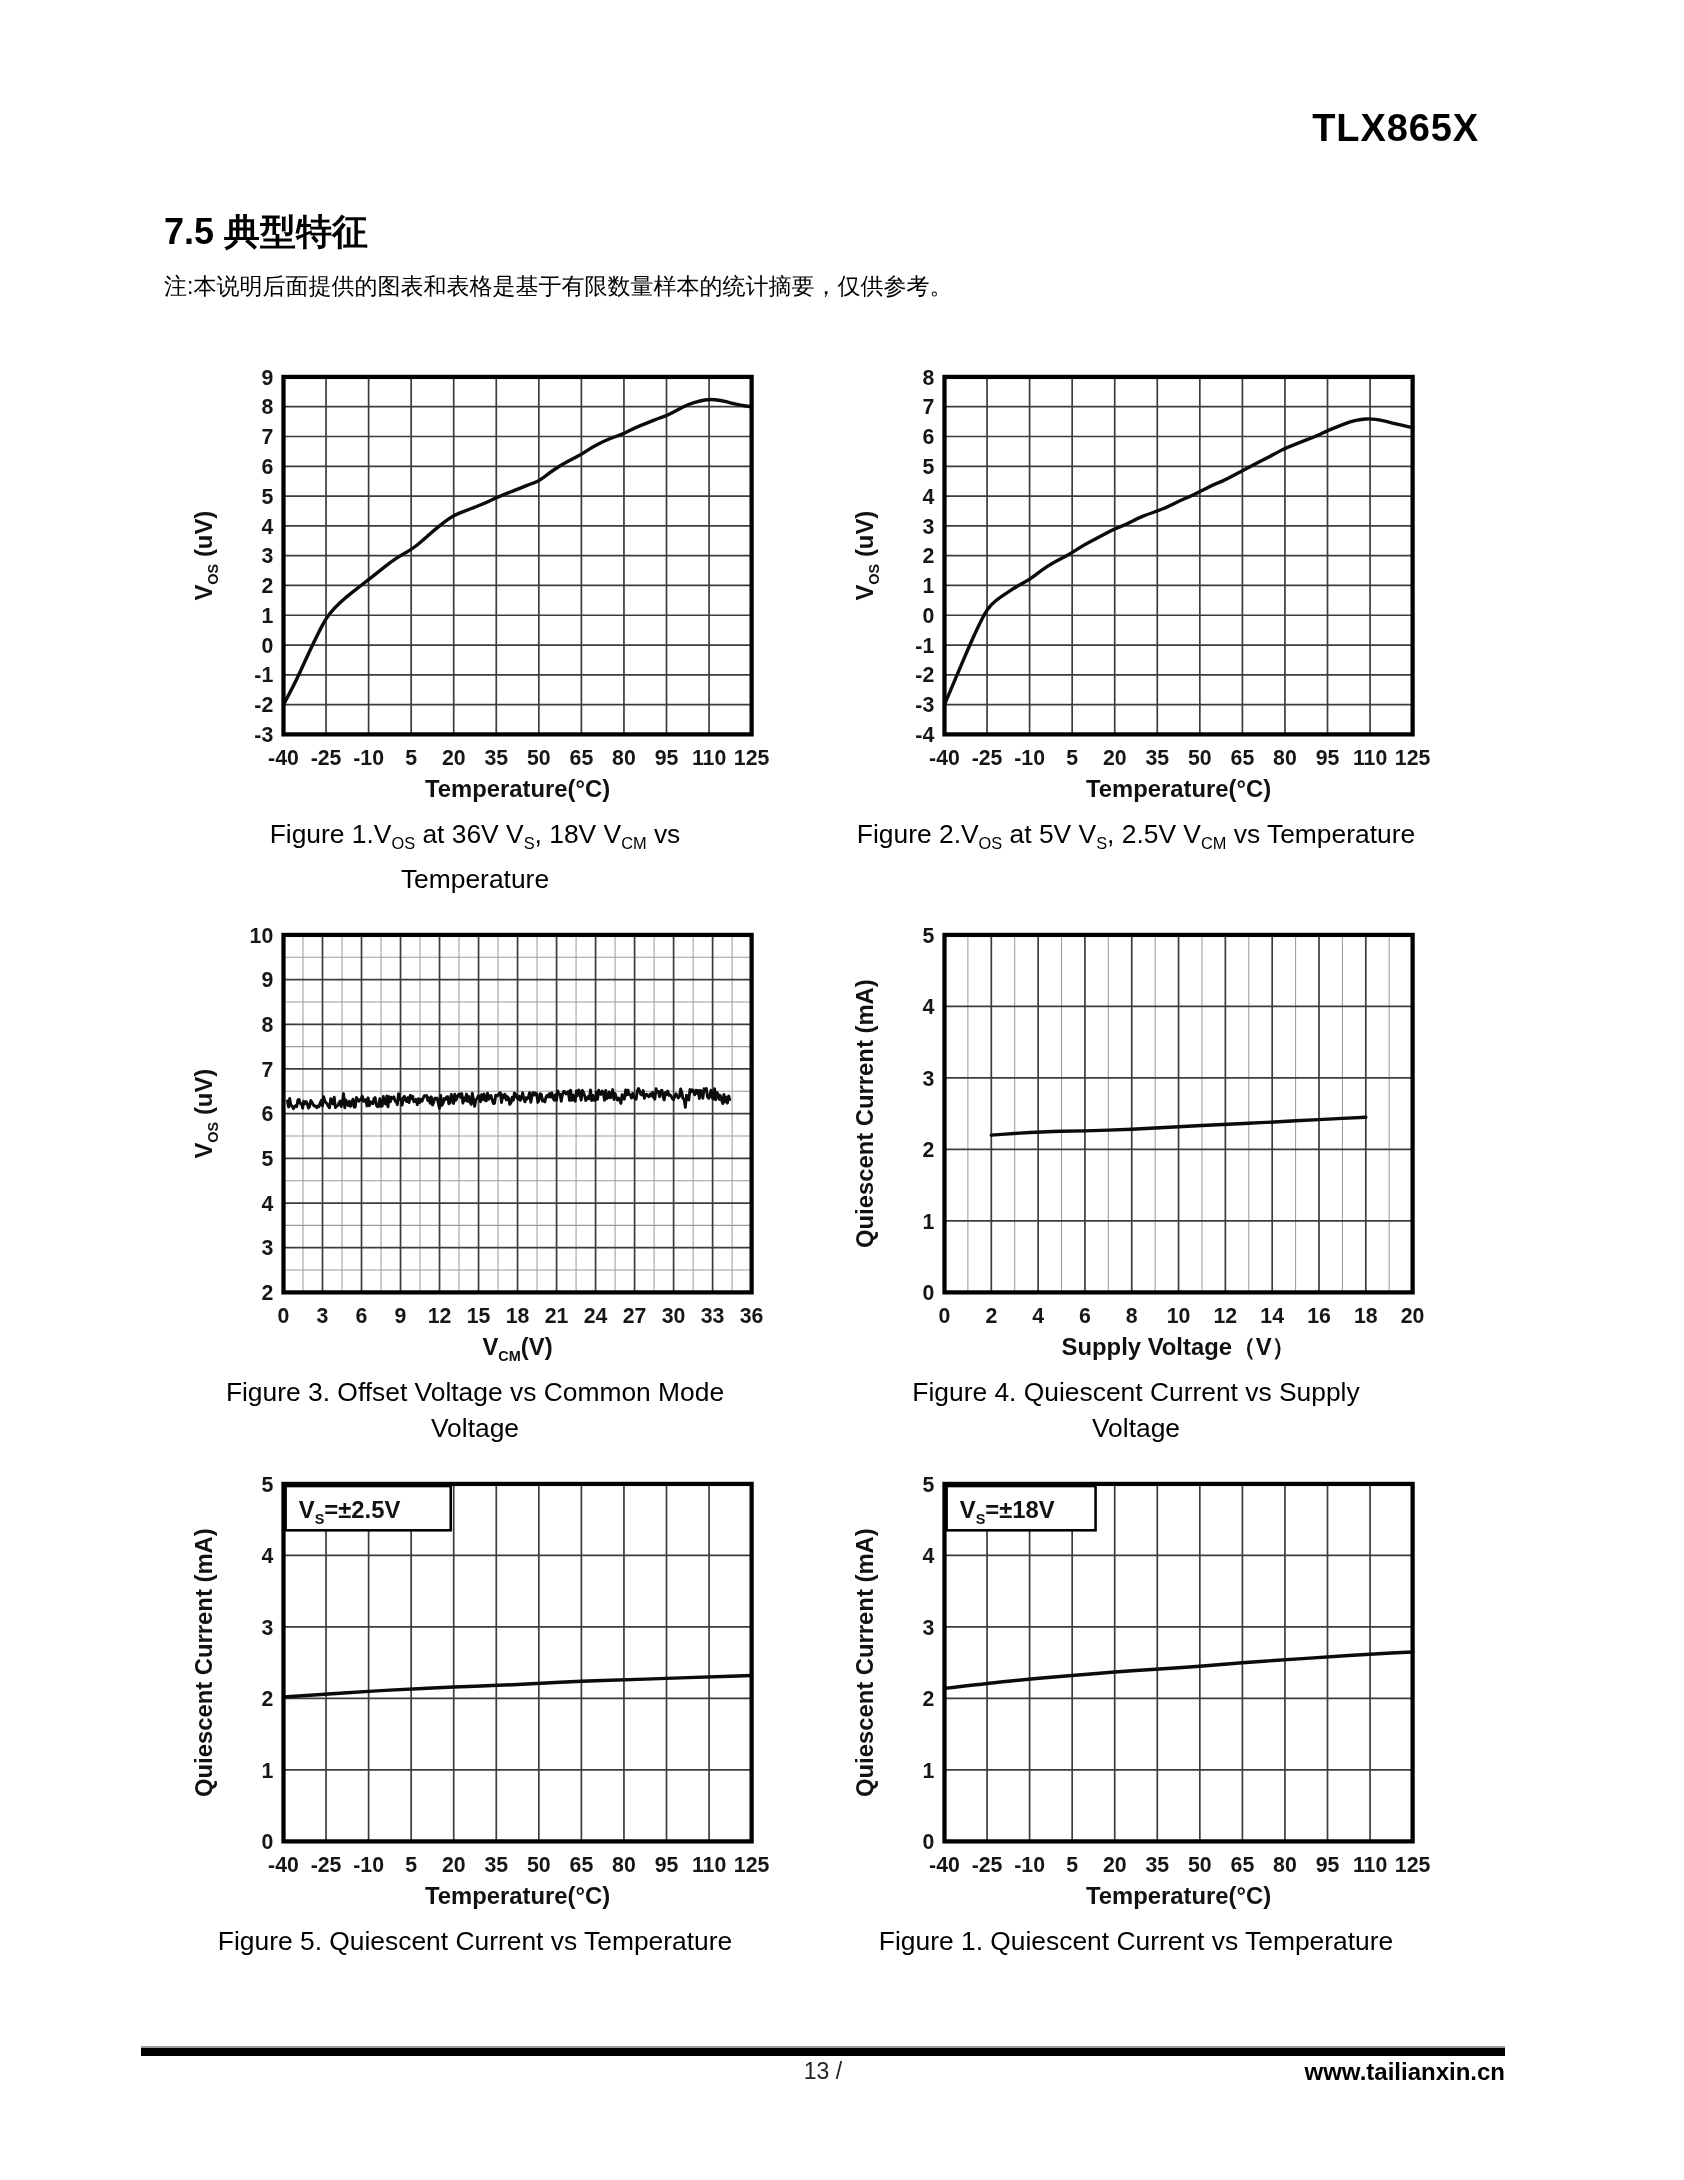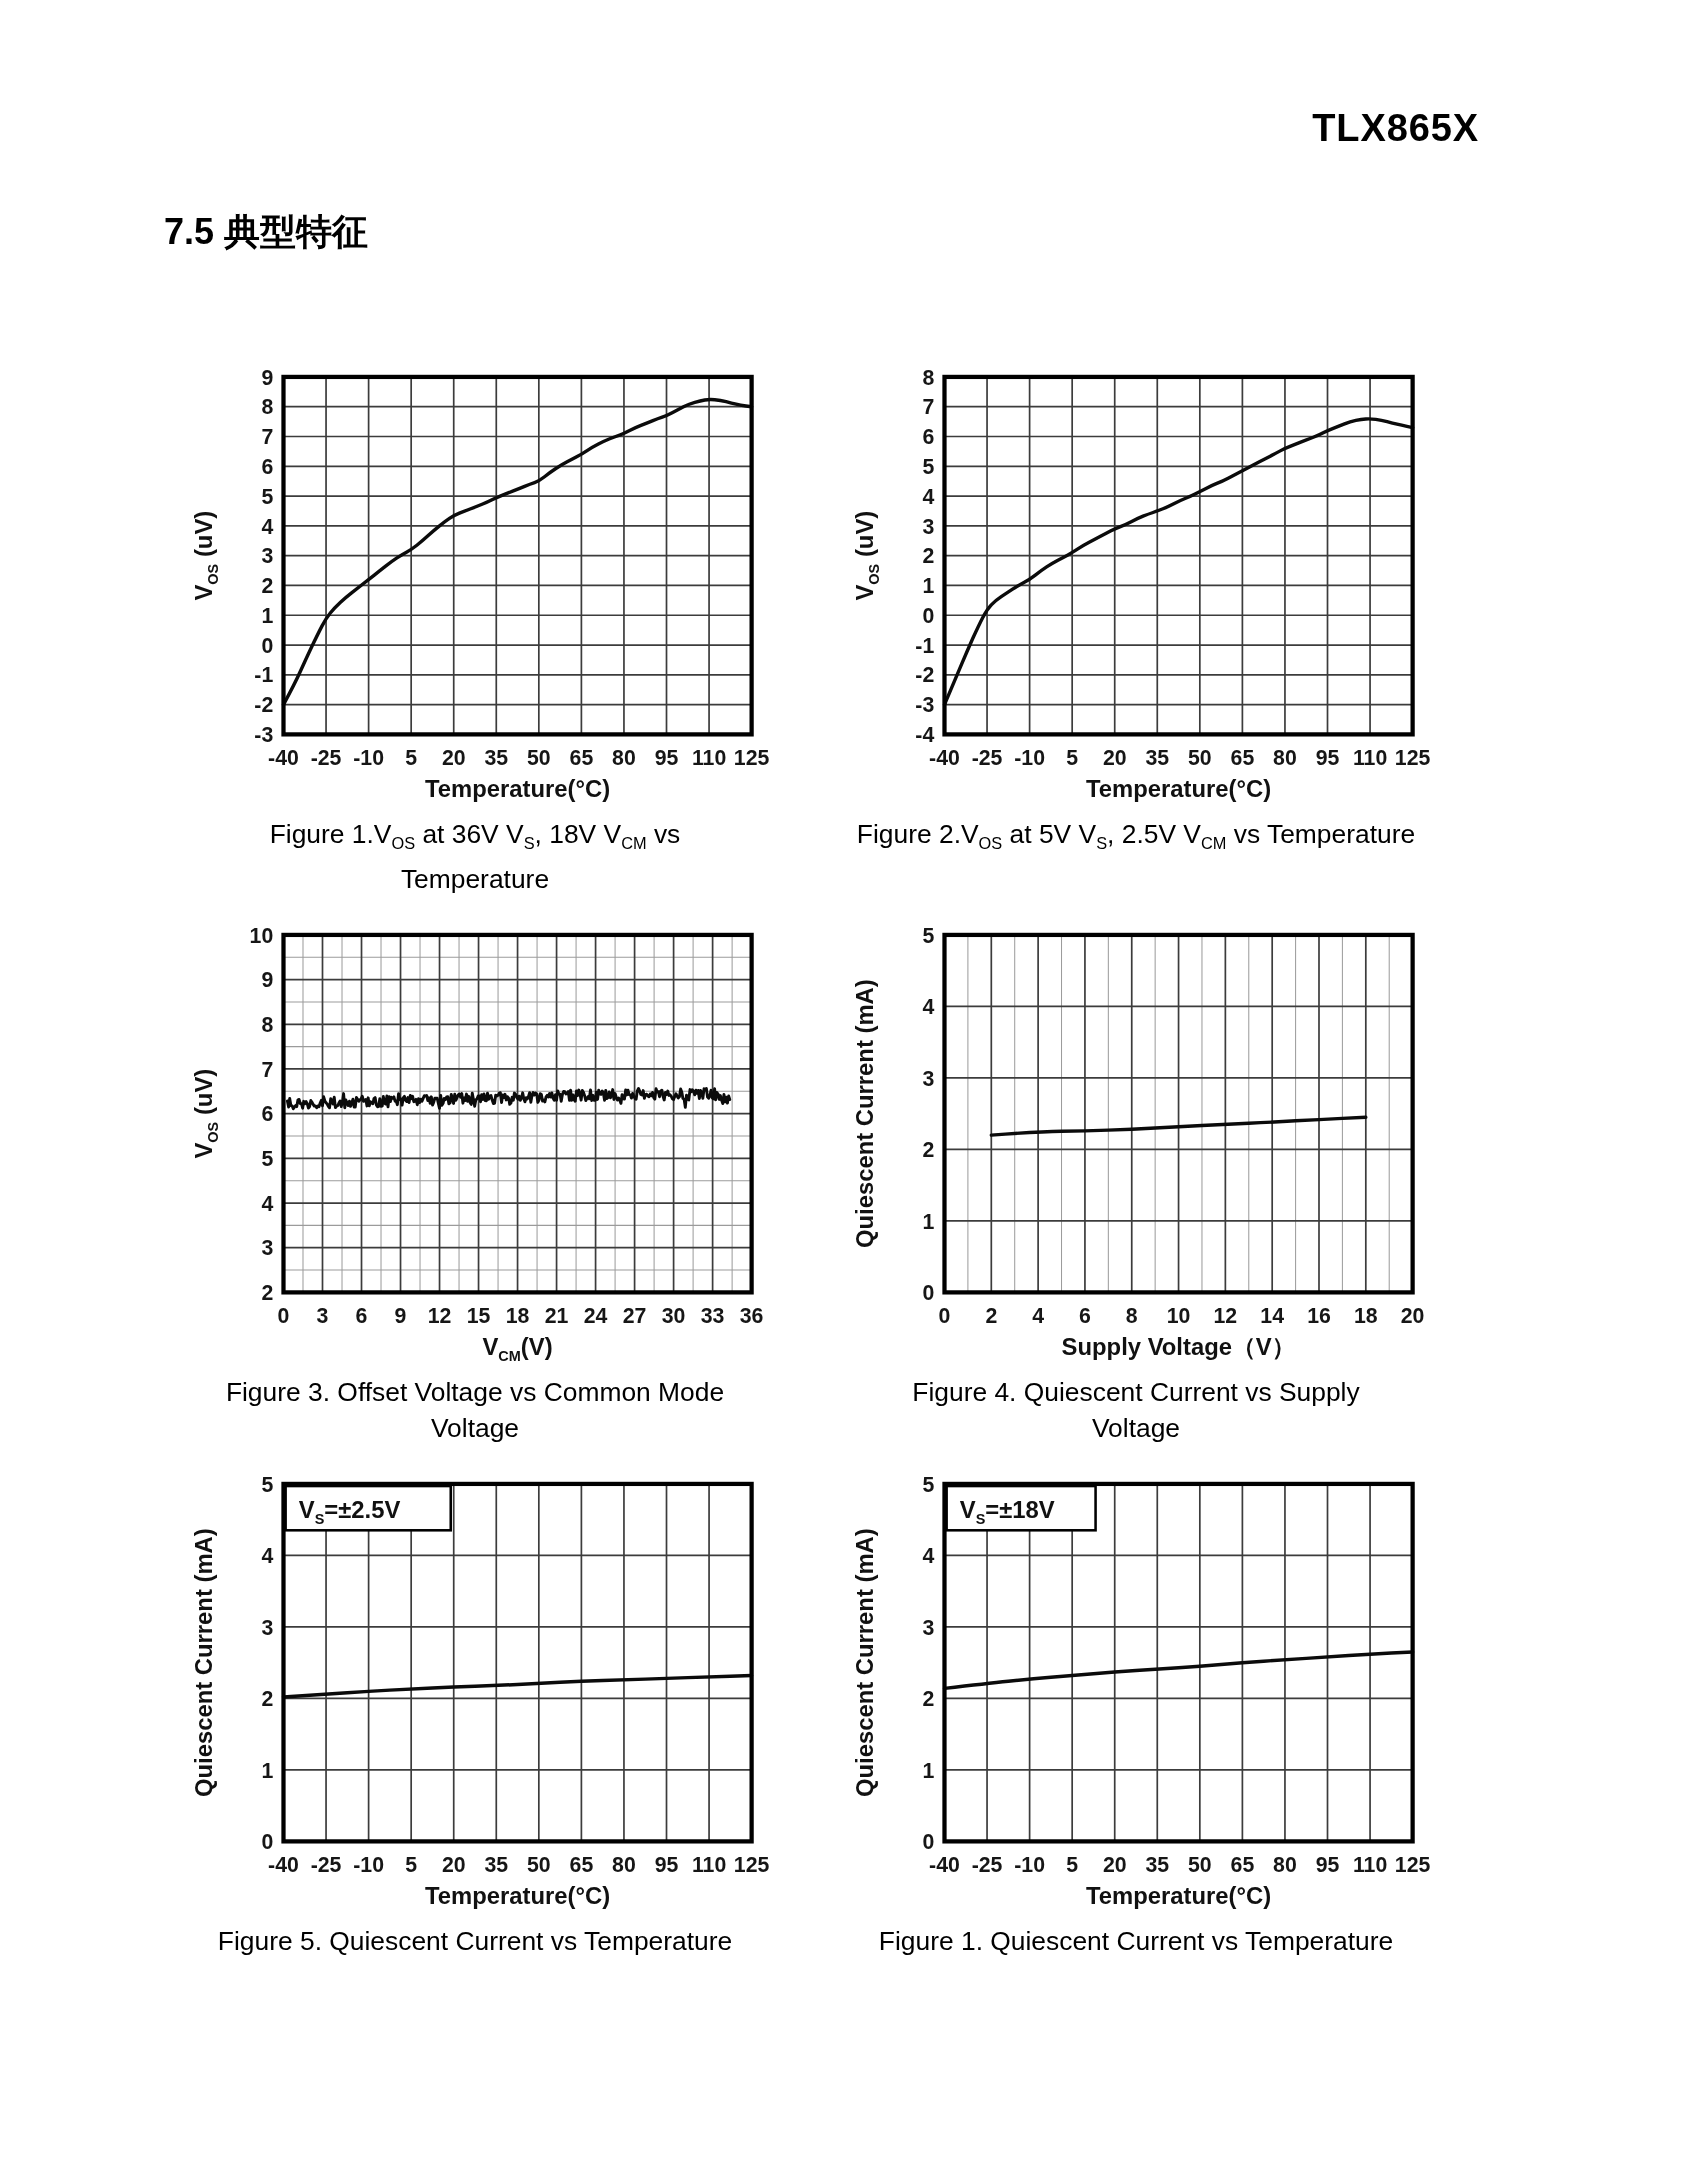--- a/index.html
+++ b/index.html
@@ -23,20 +23,21 @@
 </style>
 </head>
 <body>
 
 <div class="page">
 
   <div class="doc-title">TLX865X</div>
 
   <div class="intro">
     <h1 class="section-heading">7.5 典型特征</h1>
+    <p class="note">注:本说明后面提供的图表和表格是基于有限数量样本的统计摘要，仅供参考。</p>
   </div>
 
   <main class="charts-grid">
     <figure class="chart">
         <svg width="588" height="446" viewBox="0 0 690 524">
           <g stroke="#9b9b9b" stroke-width="1.2"></g>
           <g stroke="#3c3c3c" stroke-width="2">
             <line x1="120" y1="14" x2="120" y2="434"></line>
             <line x1="170" y1="14" x2="170" y2="434"></line>
             <line x1="220" y1="14" x2="220" y2="434"></line>
@@ -401,15 +402,22 @@
           <text x="108" y="443" text-anchor="end" font-size="25" font-weight="bold" fill="#161616" font-family="&quot;Liberation Sans&quot;, sans-serif">0</text>
           <text x="395" y="508" text-anchor="middle" font-size="28" font-weight="bold" fill="#111" font-family="&quot;Liberation Sans&quot;, sans-serif"><tspan dy="0">Temperature(°C)</tspan></text>
           <text x="36" y="224" text-anchor="middle" font-size="28" font-weight="bold" fill="#111" transform="rotate(-90 36 224)" font-family="&quot;Liberation Sans&quot;, sans-serif"><tspan dy="0">Quiescent Current (mA)</tspan></text>
         </svg>
         <figcaption class="caption">
           <div><span>Figure 1.  Quiescent Current vs Temperature</span></div>
         </figcaption>
       </figure>
   </main>
 
+  <footer class="page-footer">
+    <div class="rule"></div>
+    <div class="footer-row">
+      <div class="page-num">13 /</div>
+      <div class="site">www.tailianxin.cn</div>
+    </div>
+  </footer>
 
 </div>
 
 
 </body></html>

